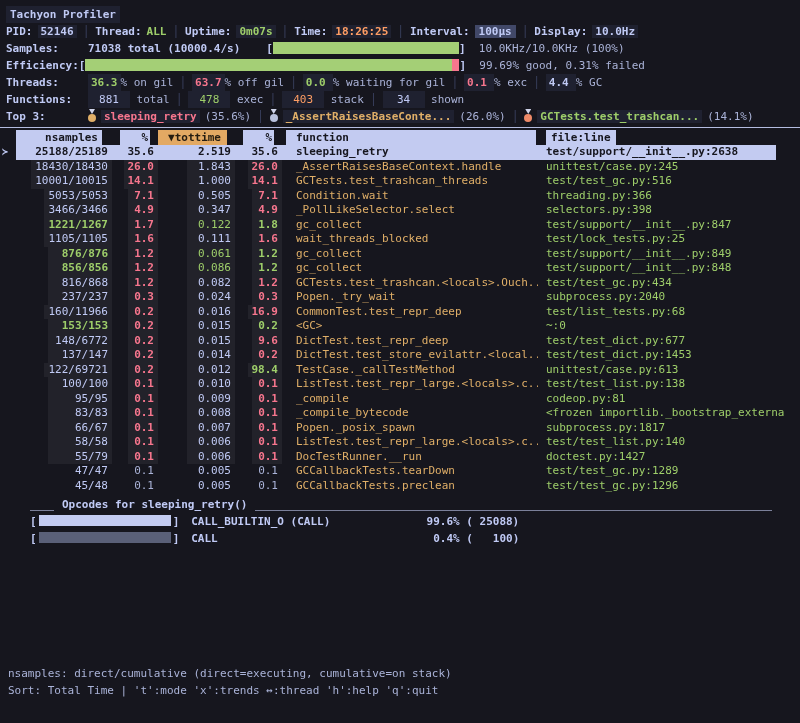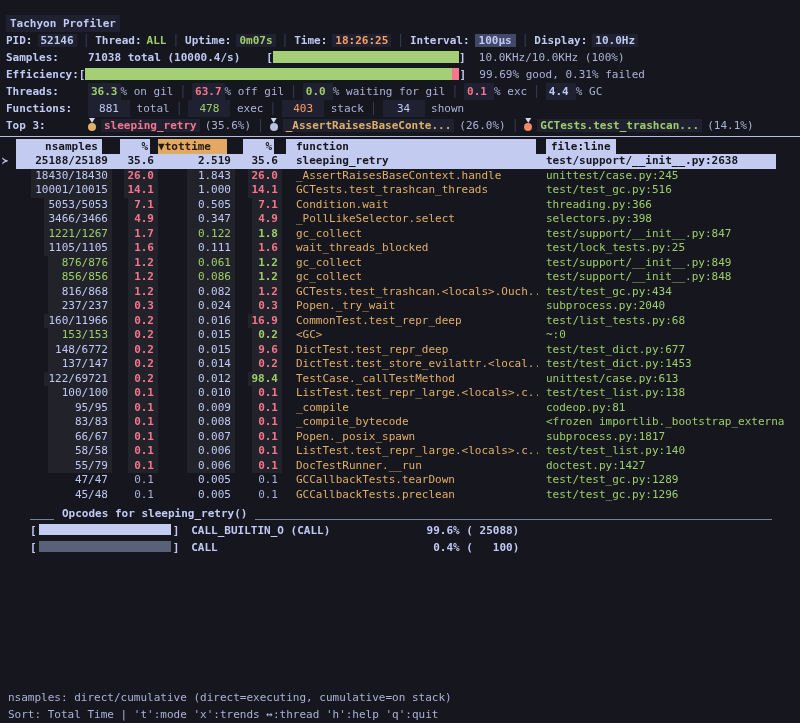--- a/index.html
+++ b/index.html
@@ -5,21 +5,21 @@
   :root{
     --bg:#16161e; --fg:#c0caf5; --fg2:#aab3d8; --dim:#3b4261;
     --green:#9ece6a; --pink:#f7768e; --orange:#ff9e64; --yellow:#e0af68;
     --sel:#c3cbf1; --selfg:#16161e; --boxd:#1f2130; --boxg:#414868;
     --barg:#a4cf76; --vb:rgba(255,255,255,0.055);
   }
   *{margin:0;padding:0;box-sizing:border-box}
   html,body{background:var(--bg)}
   body{width:800px;height:723px;overflow:hidden;position:relative;
        font-family:"DejaVu Sans Mono",monospace;font-size:11px;color:var(--fg2)}
-  .top{padding:15px 0 0 6px;line-height:17px;white-space:nowrap}
+  .top{padding:6px 0 0 6px;line-height:17px;white-space:nowrap}
   .b{font-weight:700;color:var(--fg)}
   .title{display:inline-block;background:var(--boxd);padding:0 4px;font-weight:700;color:var(--fg)}
   .sep{color:var(--dim);margin:0 6px}
   .item:last-of-type .sep{visibility:hidden}
   .vb{background:var(--boxd);padding:0 3px}
   .c-fg{color:var(--fg)} .c-green{color:var(--green)} .c-red{color:var(--pink)} .c-orange{color:var(--orange)} .c-yellow{color:var(--yellow)}
   .c-boxdark{background:var(--boxd);padding:0 3px}
   .c-boxgray{background:var(--boxg);padding:0 4px;color:var(--fg)}
   .statusline .slabel{font-weight:700;color:var(--fg);margin-right:5px}
   .statusline .sval{font-weight:700}
@@ -53,43 +53,43 @@
   .cfn{padding-left:14px;overflow:hidden;color:var(--yellow)}
   .cfl{padding-left:8px;overflow:hidden;color:var(--green)}
   .cns{color:var(--fg)} .ctot{color:var(--fg)}
   .cp1,.cp2{color:var(--pink);font-weight:700}
   .vbox{display:inline-block;text-align:right;background:var(--vb);padding:0 4px}
   .cns .vbox{min-width:64px} .ctot .vbox{min-width:48px}
   .cp1 .vbox,.cp2 .vbox{min-width:30px}
   .thead .hseg{background:var(--sel);color:var(--selfg);font-weight:700}
   .thead .cns .hseg{display:block;margin-right:10px;text-align:right;padding-right:4px}
   .thead .cp1 .hseg,.thead .cp2 .hseg{display:block;margin-left:8px;margin-right:8px;text-align:right;padding-right:2px}
-  .thead .ctot .hseg{display:block;margin-right:8px;text-align:right;padding-right:16px;background:#e3a963;color:#251c10}
+  .thead .ctot .hseg{display:block;margin-right:8px;text-align:right;padding-right:6px;background:#e3a963;color:#251c10}
   .thead .cfn .hseg{display:block;margin-left:-10px;margin-right:2px;padding-left:10px}
   .thead .cfl .hseg{display:inline-block;padding:0 5px}
   .trow.sel{background:linear-gradient(90deg,transparent 0 16px,var(--sel) 16px 776px,transparent 776px);font-weight:700}
   .trow.sel .cns,.trow.sel .ctot,.trow.sel .cp1,.trow.sel .cp2,
   .trow.sel .cfn,.trow.sel .cfl{color:var(--selfg)}
   .trow.sel .vbox{background:transparent}
   .trow.grn .cns,.trow.grn .ctot,.trow.grn .cp2,
   .trow.grn2 .cns,.trow.grn2 .cp2,.trow.p2g .cp2{color:var(--green)}
-  .trow.grn .cns,.trow.grn2 .cns{font-weight:400}
+  .trow.grn .cns,.trow.grn2 .cns{font-weight:700}
   .trow.pln .cp1,.trow.pln .cp2{color:var(--fg2);font-weight:400}
   .trow.pln .vbox{background:transparent}
   
   .ophead{display:flex;align-items:flex-end;margin:5px 28px 3px 30px;color:var(--fg);font-weight:700}
   .ophead::before{content:"";width:24px;border-top:1px solid #7b809a;margin-right:8px}
   .ophead::after{content:"";flex:1;border-top:1px solid #7b809a;margin-left:8px}
   .opline{padding-left:30px;line-height:16.5px;white-space:nowrap;color:var(--fg)}
   .opbar{display:inline-block;width:132px;height:11px;vertical-align:-1px;margin:0 2px}
   .opbar.c-light{background:var(--sel)} .opbar.c-gray{background:#5a6078}
   .oplabel{display:inline-block;width:232px;margin-left:12px;font-weight:700}
   .opstat{display:inline-block;width:96px;text-align:right;white-space:pre;font-weight:700}
   
-  .footer{position:absolute;left:8px;bottom:0;line-height:16.5px;color:var(--fg2);white-space:nowrap}
+  .footer{position:absolute;left:8px;bottom:24px;line-height:16.5px;color:var(--fg2);white-space:nowrap}
 </style>
 </head>
 <body>
 
 <div class="top">
   <div>
     <span class="title">Tachyon Profiler</span>
   </div>
 
   <div class="statusline">

